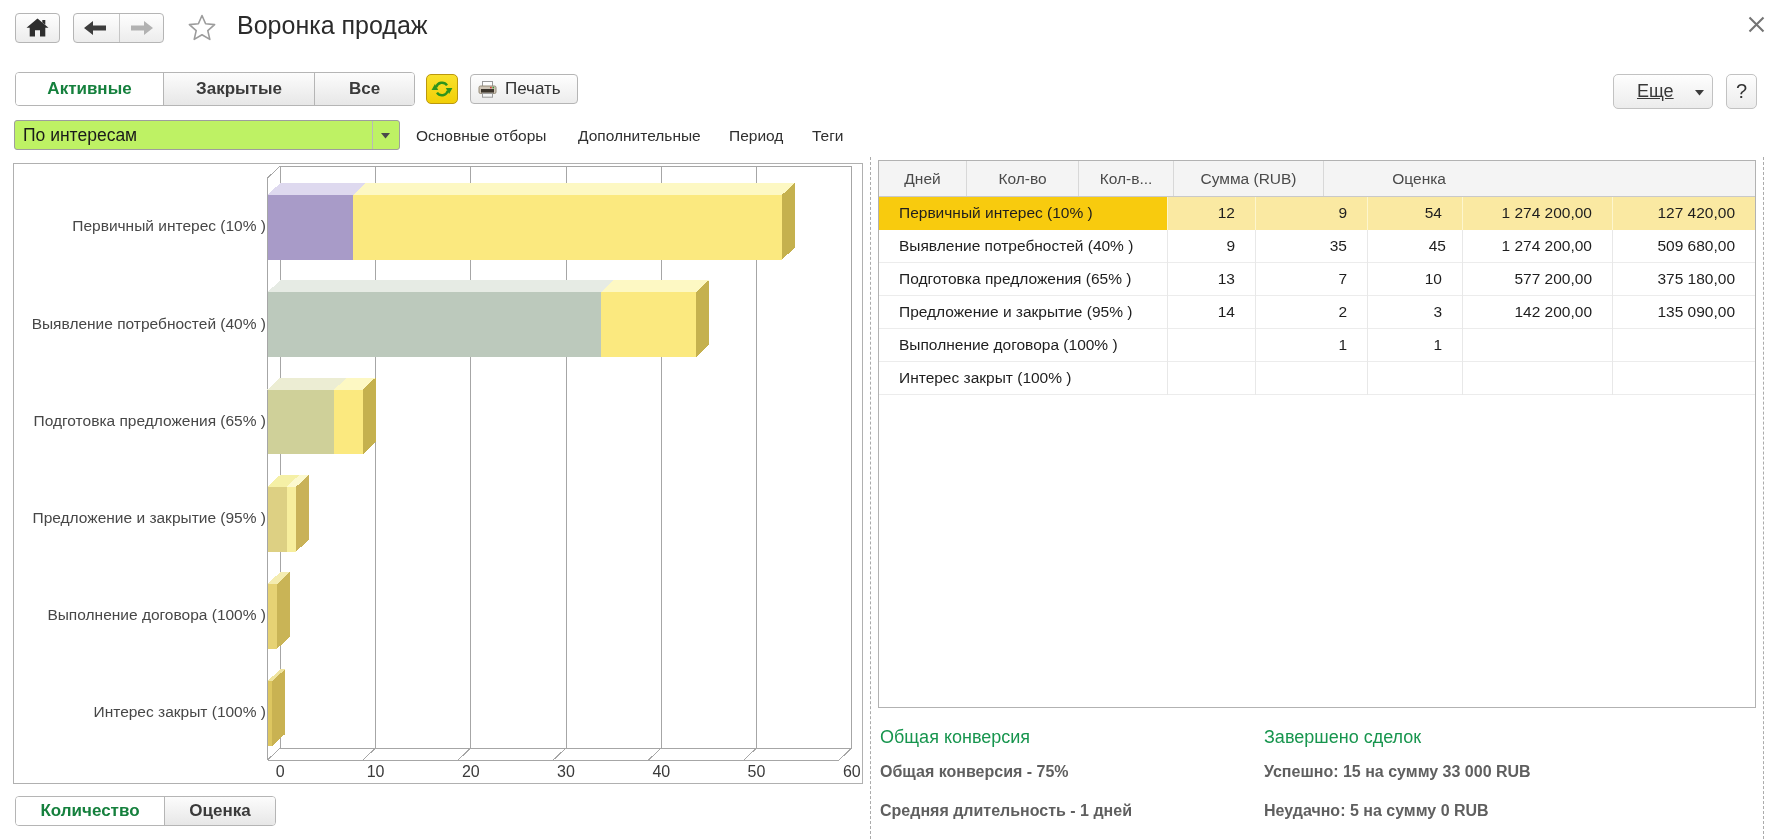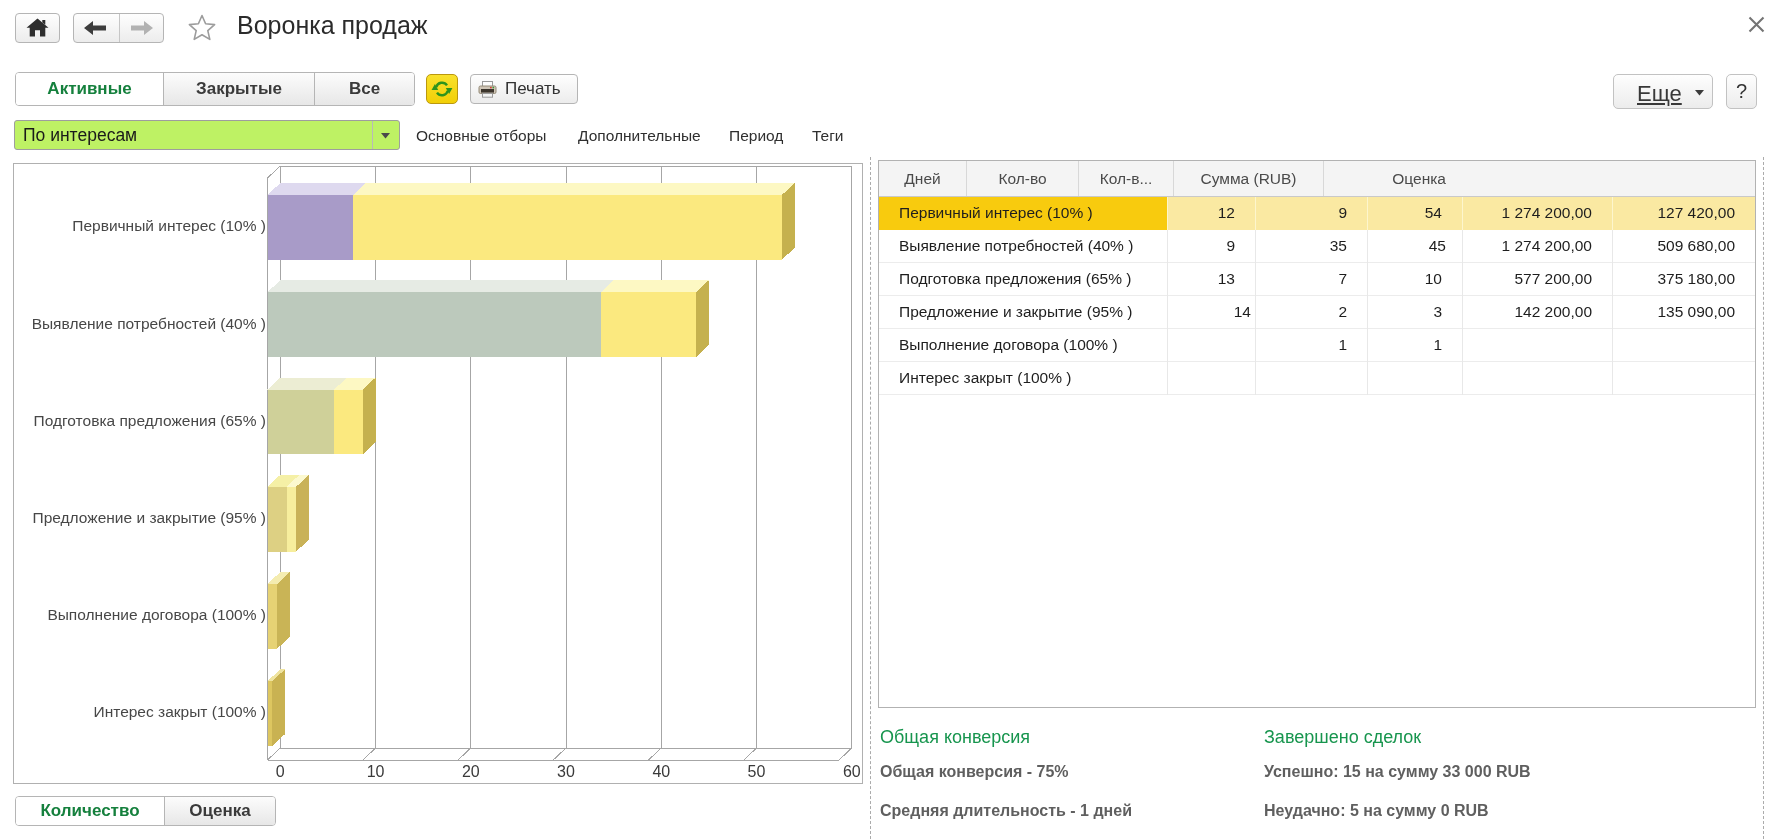--- a/index.html
+++ b/index.html
@@ -58,21 +58,21 @@
     <rect x="4.5" y="1.5" width="10" height="5" fill="#fdfdfd" stroke="#9a9a9a"></rect>
     <rect x="1" y="6" width="17" height="7.5" rx="1.5" fill="#cfc5b6" stroke="#948a77"></rect>
     <rect x="3" y="9" width="13" height="3.6" fill="#3c352c"></rect>
     <circle cx="12.9" cy="7.6" r="0.9" fill="#d43a2a"></circle>
     <circle cx="15.3" cy="7.6" r="0.9" fill="#3f9a37"></circle>
     <rect x="4.5" y="13.4" width="10" height="3.8" fill="#f4f4f4" stroke="#9a9a9a"></rect>
   </svg>
   <span style="margin-left:8px; font-size:17px; color:#333;">Печать</span>
 </div>
 <div class="btn" style="left:1613px; top:74px; width:100px; height:35px; border-color:#c2c2c2; border-radius:5px;">
-  <span style="position:absolute; left:23px; top:6px; font-size:22px; color:#383838;text-decoration:underline;">Еще</span>
+  <span style="position:absolute; left:23px; top:6px; font-size:18px; color:#383838;text-decoration:underline;">Еще</span>
   <svg style="position:absolute; right:8px; top:15px;" width="9" height="6" viewBox="0 0 9 6">
       <path d="M0 0 L9 0 L4.5 5.5 Z" fill="#3c3c3c"></path>
     </svg>
 </div>
 <div class="btn" style="left:1726px; top:74px; width:31px; height:35px; border-color:#c2c2c2; border-radius:5px; display:flex; align-items:center; justify-content:center; font-size:20px; color:#333;">?</div>
 
 <div class="abs" style="left:14px; top:120px; width:386px; height:30px; border:1px solid #9e9e9e; border-radius:3px; background:#bef264;">
   <span style="position:absolute; left:8px; top:4px; font-size:17.5px; color:#1a1a1a;">По интересам</span>
   <div style="position:absolute; right:26px; top:0; width:1px; height:28px; background:#b9b9b9;"></div>
   <svg style="position:absolute; right:9px; top:12px;" width="9" height="6" viewBox="0 0 9 6">
@@ -188,21 +188,21 @@
   <div style="display:flex; height:33px; border-bottom:1px solid #ececec; align-items:center; line-height:32px;">
     <div style="width:289px; padding-left:20px; border-right:1px solid #e8e8e8; height:33px;">Подготовка предложения (65% )</div>
     <div style="width:88px; text-align:right; padding-right:20px; border-right:1px solid #e8e8e8; height:33px;">13</div>
     <div style="width:112px; text-align:right; padding-right:20px; border-right:1px solid #e8e8e8; height:33px;">7</div>
     <div style="width:95px; text-align:right; padding-right:20px; border-right:1px solid #e8e8e8; height:33px;">10</div>
     <div style="width:150px; text-align:right; padding-right:20px; border-right:1px solid #e8e8e8; height:33px;">577 200,00</div>
     <div style="width:142px; text-align:right; padding-right:20px; height:33px;">375 180,00</div>
   </div>
   <div style="display:flex; height:33px; border-bottom:1px solid #ececec; align-items:center; line-height:32px;">
     <div style="width:289px; padding-left:20px; border-right:1px solid #e8e8e8; height:33px;">Предложение и закрытие (95% )</div>
-    <div style="width:88px; text-align:right; padding-right:4px; border-right:1px solid #e8e8e8; height:33px;">14</div>
+    <div style="width:88px; text-align:right; padding-right:20px; border-right:1px solid #e8e8e8; height:33px;">14</div>
     <div style="width:112px; text-align:right; padding-right:20px; border-right:1px solid #e8e8e8; height:33px;">2</div>
     <div style="width:95px; text-align:right; padding-right:20px; border-right:1px solid #e8e8e8; height:33px;">3</div>
     <div style="width:150px; text-align:right; padding-right:20px; border-right:1px solid #e8e8e8; height:33px;">142 200,00</div>
     <div style="width:142px; text-align:right; padding-right:20px; height:33px;">135 090,00</div>
   </div>
   <div style="display:flex; height:33px; border-bottom:1px solid #ececec; align-items:center; line-height:32px;">
     <div style="width:289px; padding-left:20px; border-right:1px solid #e8e8e8; height:33px;">Выполнение договора (100% )</div>
     <div style="width:88px; text-align:right; padding-right:20px; border-right:1px solid #e8e8e8; height:33px;"></div>
     <div style="width:112px; text-align:right; padding-right:20px; border-right:1px solid #e8e8e8; height:33px;">1</div>
     <div style="width:95px; text-align:right; padding-right:20px; border-right:1px solid #e8e8e8; height:33px;">1</div>

